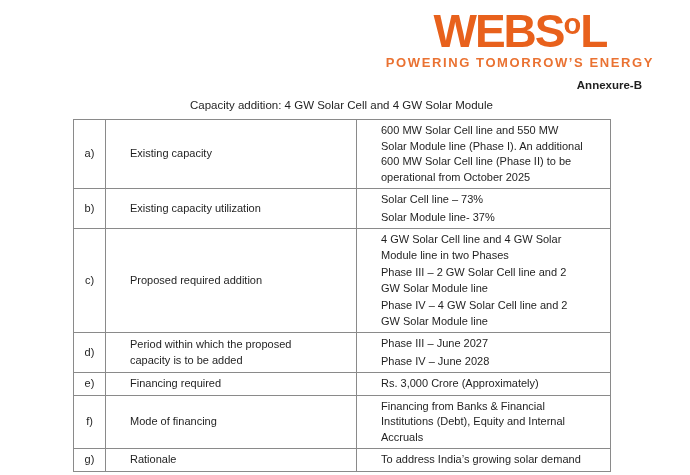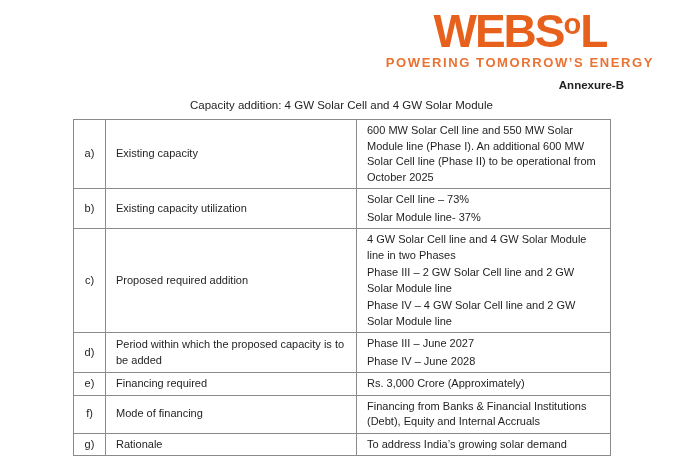--- a/index.html
+++ b/index.html
@@ -50,21 +50,21 @@
     font-size: 13px;
     letter-spacing: 1.6px;
     color: var(--tagline-orange);
     white-space: nowrap;
   }
 
   
   .annexure {
     position: absolute;
     top: 79px;
-    right: 66px;
+    right: 48px;
     font-weight: 700;
     font-size: 11.5px;
   }
 
   
   .table-title {
     position: absolute;
     top: 99px;
     left: 73px;
     width: 537px;
@@ -82,21 +82,21 @@
     border-collapse: collapse;
     table-layout: fixed;
     font-size: 11px;
     line-height: 15.5px;
   }
   table.capacity-table col.c-key   { width: 32px; }
   table.capacity-table col.c-label { width: 251px; }
   table.capacity-table col.c-value { width: 254px; }
   table.capacity-table td {
     border: 1px solid var(--border-color);
-    padding: 2px 10px;
+    padding: 2px 24px;
     vertical-align: middle;
   }
   table.capacity-table td.key {
     text-align: center;
     padding: 2px 2px;
   }
   table.capacity-table td.value p {
     margin: 1px 0 2px 0;
   }
   table.capacity-table td.value p:last-child { margin-bottom: 1px; }

